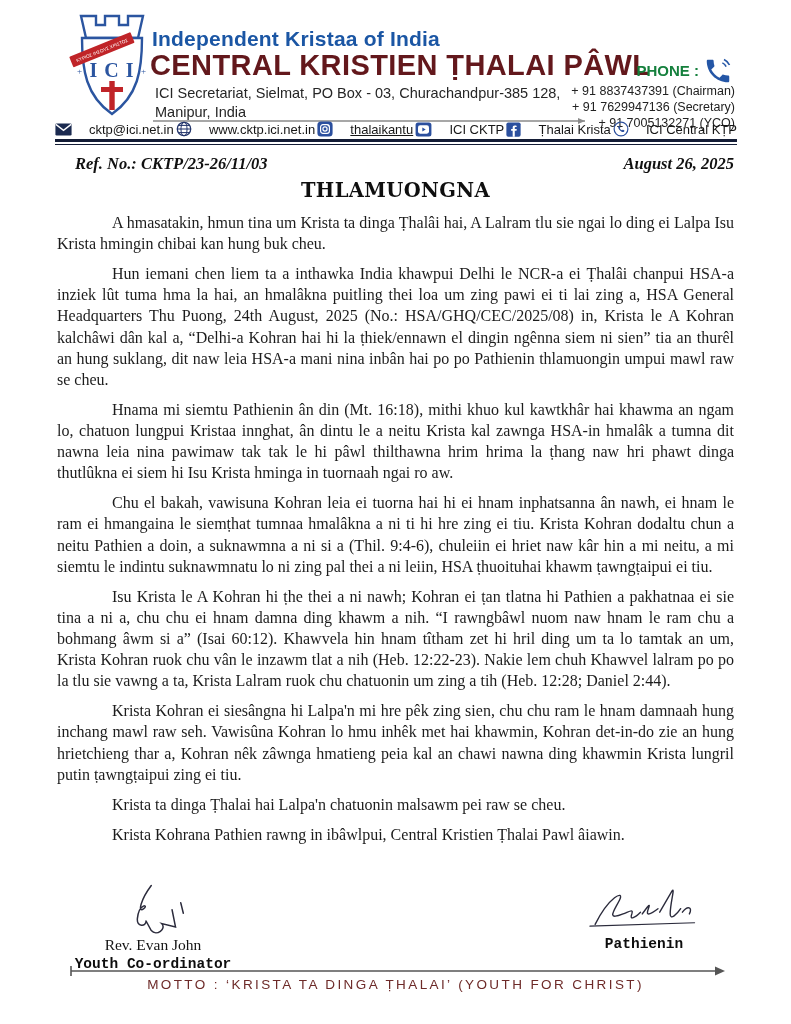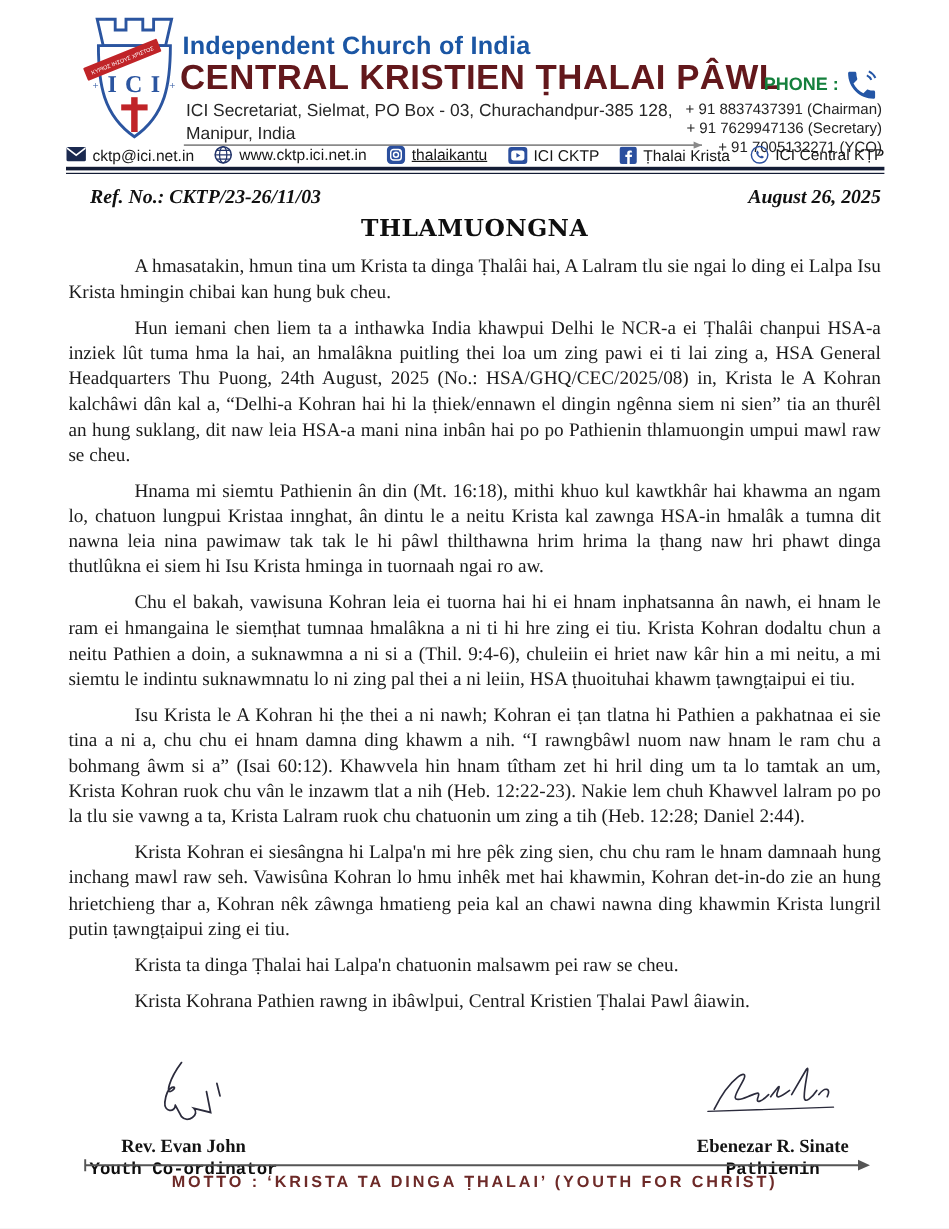--- a/index.html
+++ b/index.html
@@ -42,21 +42,21 @@
   .phone-icon{position:absolute; right:58px; top:56px; width:30px; height:30px;}
   .phones{
     position:absolute; right:56px; top:83px; text-align:right;
     font-family:Liberation Sans, sans-serif; font-size:12.5px; color:#222; line-height:1.28;
   }
   .contact-row{
     position:absolute; left:55px; right:54px; top:121px;
     display:flex; justify-content:space-between; align-items:center;
     font-family:"Liberation Sans", sans-serif; font-size:13px; color:#161616;
   }
-  .contact-item{display:flex; align-items:flex-start; gap:5px; white-space:nowrap;}
+  .contact-item{display:flex; align-items:center; gap:17px; white-space:nowrap;}
   .contact-item svg{display:block;}
   .u{text-decoration:underline;}
   .head-rule{position:absolute; left:55px; right:54px; top:139px; height:3px; background:var(--rule);}
   .head-rule2{position:absolute; left:55px; right:54px; top:144px; height:1px; background:var(--rule);}
   
   .letter-body{position:absolute; left:57px; right:57px; top:154px;}
   .ref-row{
     display:flex; justify-content:space-between;
     font-style:italic; font-weight:600; font-size:16.5px; color:#111;
     padding-left:18px;
@@ -67,27 +67,27 @@
   }
   .paras{margin-top:10px;}
   .paras p{
     margin:0 0 9px 0; text-indent:55px; text-align:justify;
     font-size:16px; line-height:1.32; color:var(--ink);
   }
   
   .sig-left{position:absolute; left:68px; top:882px; width:170px; text-align:center;}
   .sig-right{position:absolute; right:52px; top:882px; width:190px; text-align:center;}
   .sig-scribble{height:52px; display:flex; align-items:flex-end; justify-content:center;}
-  .sig-name{font-size:15.5px; color:#141414; margin-top:13px;font-weight:bold;}
+  .sig-name{font-size:15.5px; color:#141414; margin-top:2px;}
   .sig-title{font-family:Liberation Mono, monospace; font-weight:700; font-size:14.5px; color:#0d0d0d; margin-top:2px;}
   
   .footer-line{position:absolute; left:57px; right:57px; top:965px; height:12px;}
   .motto{
     position:absolute; left:0; right:0; top:977px; text-align:center;
-    font-family:"Liberation Sans", sans-serif; font-weight:700; font-size:13.5px;
+    font-family:"Liberation Sans", sans-serif; font-weight:400; font-size:13.5px;
     letter-spacing:2.4px; color:var(--motto);
   }
 </style>
 </head>
 <body>
 
 <div class="page">
 
   <svg class="logo" viewBox="0 0 100 125" xmlns="http://www.w3.org/2000/svg">
     <path d="M24 26 L19 4 H34 V13 H43 V4 H57 V13 H66 V4 H81 L76 26 Z" fill="#ffffff" stroke="#2b55a0" stroke-width="2.4"></path>
@@ -98,21 +98,21 @@
     </g>
     <text x="15" y="62" font-family="Liberation Serif, serif" font-size="9" fill="#2b55a0">+</text>
     <text x="50" y="65" text-anchor="middle" font-family="Liberation Serif, serif" font-weight="bold" font-size="20" letter-spacing="1" fill="#2b55a0">I C I</text>
     <text x="79" y="62" font-family="Liberation Serif, serif" font-size="9" fill="#2b55a0">+</text>
     <g>
       <rect x="47.3" y="69" width="5.4" height="29" fill="#c02428"></rect>
       <rect x="39" y="75" width="22" height="5" fill="#c02428"></rect>
     </g>
   </svg>
 
-  <div class="org-top">Independent Church of India</div>
+  <div class="org-top">Independent Kristaa of India</div>
   <div class="org-main">CENTRAL KRISTIEN ṬHALAI PÂWL</div>
 
   <div class="address">
     <div>ICI Secretariat, Sielmat, PO Box - 03, Churachandpur-385 128,</div>
     <div>Manipur, India</div>
   </div>
 
   <svg class="addr-rule" viewBox="0 0 440 10" preserveAspectRatio="none">
     <line x1="0" y1="7" x2="432" y2="7" stroke="#8a8a8a" stroke-width="1.4"></line>
     <path d="M432 7 l-7 -3 v6 z" fill="#8a8a8a"></path>
@@ -212,21 +212,20 @@
     <div class="sig-title">Youth Co-ordinator</div>
   </div>
 
   <div class="sig-right">
     <div class="sig-scribble">
       <svg width="140" height="48" viewBox="0 0 140 55">
         <path d="M14 44 C30 12 48 4 42 16 C36 28 26 40 46 32 C54 29 58 26 56 32 C53 40 60 36 66 30 M68 32 C74 24 78 18 75 26 C71 36 78 32 86 26 M88 30 L102 6 C106 0 100 20 100 32 C100 40 108 32 112 26 M114 30 C120 22 126 24 122 32" fill="none" stroke="#2b2b3c" stroke-width="1.6" stroke-linecap="round"></path>
         <path d="M8 46 L128 42" fill="none" stroke="#2b2b3c" stroke-width="1.2" stroke-linecap="round"></path>
       </svg>
     </div>
-    <div class="sig-name">Ebenezar R. Sinate</div>
     <div class="sig-title">Pathienin</div>
   </div>
 
   <svg class="footer-line" viewBox="0 0 677 12" preserveAspectRatio="none">
     <line x1="14" y1="6" x2="660" y2="6" stroke="#555555" stroke-width="1.6"></line>
     <line x1="14" y1="1" x2="14" y2="11" stroke="#555555" stroke-width="1.6"></line>
     <path d="M668 6 l-10 -4.5 v9 z" fill="#555555"></path>
   </svg>
   <div class="motto">MOTTO : ‘KRISTA TA DINGA ṬHALAI’ (YOUTH FOR CHRIST)</div>
 

